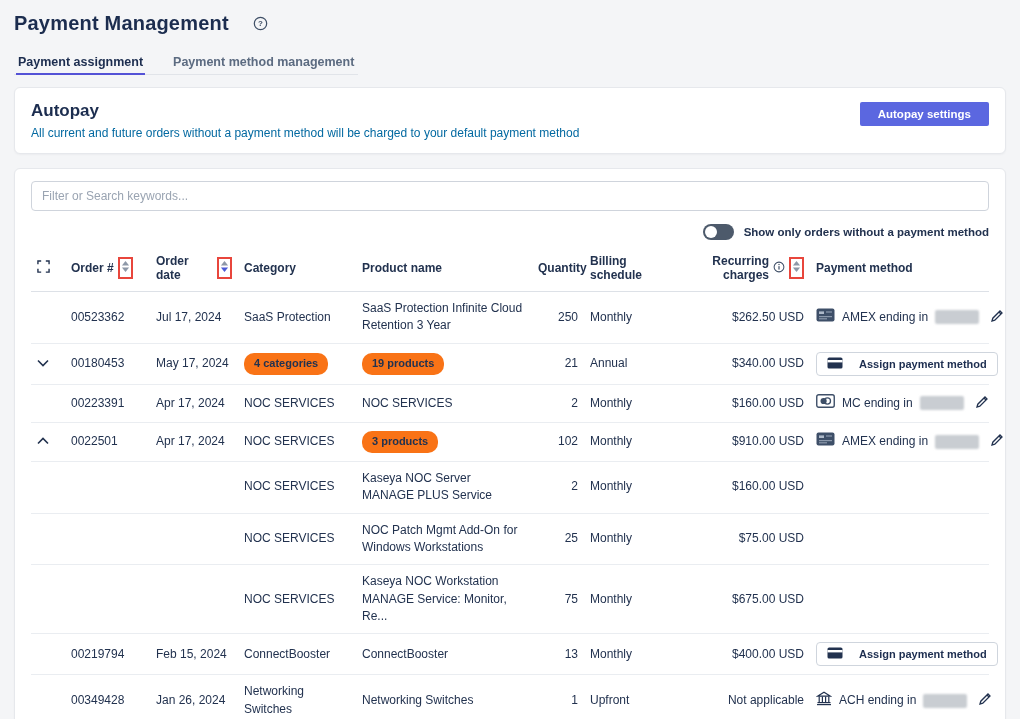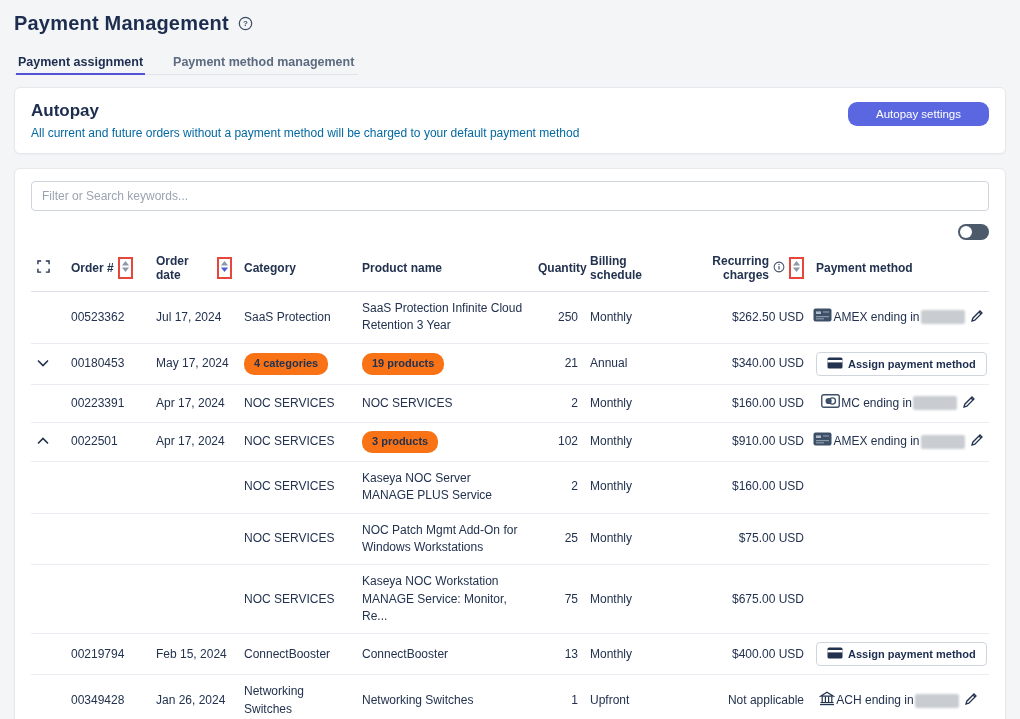--- a/index.html
+++ b/index.html
@@ -6,36 +6,36 @@
   html,body { margin:0; padding:0; }
   body {
     width:1020px; height:719px; overflow:hidden;
     background:#f4f5f7;
     font-family:"Liberation Sans", sans-serif;
     color:#22324f; font-size:12px;
   }
   .page { padding:10px 14px 8px 14px; }
 
   
-  .page-title-row { display:flex; align-items:center; gap:9px; margin:2px 0 14px 0; }
+  .page-title-row { display:flex; align-items:center; gap:24px; margin:2px 0 14px 0; }
   .page-title { font-size:20px; font-weight:bold; color:#1c2d4f; letter-spacing:.2px; }
   .help-icon svg { display:block; }
 
   
   .tabs { display:inline-flex; gap:26px; border-bottom:1px solid #e1e4e9; padding:0 2px; }
   .tab { padding:6px 2px 4px 2px; font-size:12.5px; cursor:pointer; color:#5c6b81; font-weight:bold; }
   .tab.active { color:#1c2d4f; border-bottom:2px solid #5452d6; margin-bottom:-1px; }
 
   
   .card { background:#fff; border:1px solid #e6e8ec; border-radius:6px; box-shadow:0 1px 2px rgba(16,24,40,.04); }
   .autopay-card { margin-top:12px; padding:13px 16px; position:relative; }
   .autopay-title { font-weight:bold; font-size:17px; color:#1c2d4f; margin-bottom:5px; }
   .autopay-desc { color:#0369a1; font-size:12px; }
   .autopay-btn { position:absolute; right:16px; top:14px; background:#5b67e0; color:#fff; border:none;
-    border-radius:9px; padding:6px 28px; font-size:11.5px; font-weight:normal; cursor:pointer; font-family:inherit; }
+    border-radius:2px; padding:6px 18px; font-size:11.5px; font-weight:bold; cursor:pointer; font-family:inherit; }
 
   .table-card { margin-top:14px; padding:12px 16px 10px 16px; }
 
   .filter-input { width:100%; height:30px; border:1px solid #cfd4dc; border-radius:4px; padding:0 10px;
     font-size:12px; color:#22324f; font-family:inherit; outline:none; }
   .filter-input::placeholder { color:#9aa4b2; }
 
   .toggle-row { display:flex; justify-content:flex-end; align-items:center; gap:10px; margin:13px 0 4px 0; }
   .toggle { width:31px; height:16px; background:#4d5a6b; border-radius:9px; position:relative; cursor:pointer; flex:0 0 auto; }
   .toggle .knob { position:absolute; left:2px; top:2px; width:12px; height:12px; background:#fff; border-radius:50%; }
@@ -45,25 +45,25 @@
   table { width:100%; border-collapse:collapse; table-layout:fixed; font-size:12px; }
   col.c-exp{width:34px} col.c-order{width:85px} col.c-date{width:88px} col.c-cat{width:118px}
   col.c-prod{width:176px} col.c-qty{width:52px} col.c-bill{width:102px} col.c-chg{width:124px}
   th { text-align:left; font-weight:bold; color:#22324f; padding:10px 6px 9px 6px; border-bottom:1px solid #dde1e7; font-size:12px; }
   th.num, td.num { text-align:right; }
   td { padding:8px 6px; border-bottom:1px solid #eaedf1; vertical-align:middle; color:#22324f; line-height:1.45; }
   .hdr-flex { display:inline-flex; align-items:center; gap:4px; }
   th.num .hdr-flex { justify-content:flex-end; width:100%; }
   .sort-annot { display:inline-flex; align-items:center; justify-content:center; border:2px solid #e8463c; padding:1px 1px; }
   .pill { display:inline-block; background:#f97316; color:#22324f; border-radius:10px; padding:3px 10px; font-size:11px; font-weight:bold; white-space:nowrap; }
-  .pm-cell { display:flex; align-items:center; gap:1px;justify-content:center; }
+  .pm-cell { display:flex; align-items:center; gap:7px; }
   .pm-label { white-space:nowrap; }
   .redacted { width:44px; height:14px; background:#c9cdd2; border-radius:2px; filter:blur(1.2px); flex:0 0 auto; }
   .edit-btn { background:none; border:none; padding:2px; cursor:pointer; display:inline-flex; margin-left:2px; }
-  .assign-btn { display:inline-flex; align-items:center; gap:5px; background:#fff; border:1px solid #cfd5dd; border-radius:4px;
+  .assign-btn { display:inline-flex; align-items:center; gap:16px; background:#fff; border:1px solid #cfd5dd; border-radius:4px;
     padding:4px 10px; font-size:11px; font-weight:bold; color:#1c2d4f; cursor:pointer; font-family:inherit; white-space:nowrap; }
   .expand-btn { background:none; border:none; padding:0; cursor:pointer; display:inline-flex; }
 </style>
 </head>
 <body>
 
 <div class="page">
 
   <div class="page-title-row">
     <span class="page-title">Payment Management</span>
@@ -86,20 +86,21 @@
     <button class="autopay-btn">Autopay settings</button>
   </div>
 
   <div class="card table-card">
     <input class="filter-input" placeholder="Filter or Search keywords..." style="">
 
     <div class="toggle-row">
       <div class="toggle">
           <div class="knob"></div>
         </div>
+      <span class="toggle-label">Show only orders without a payment method</span>
     </div>
 
     <table>
       <colgroup>
         <col class="c-exp">
           <col class="c-order">
           <col class="c-date">
           <col class="c-cat">
         <col class="c-prod">
           <col class="c-qty">

